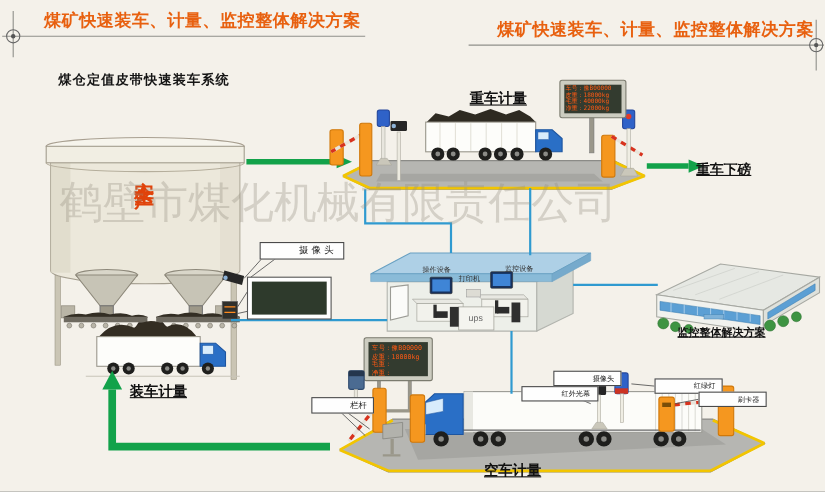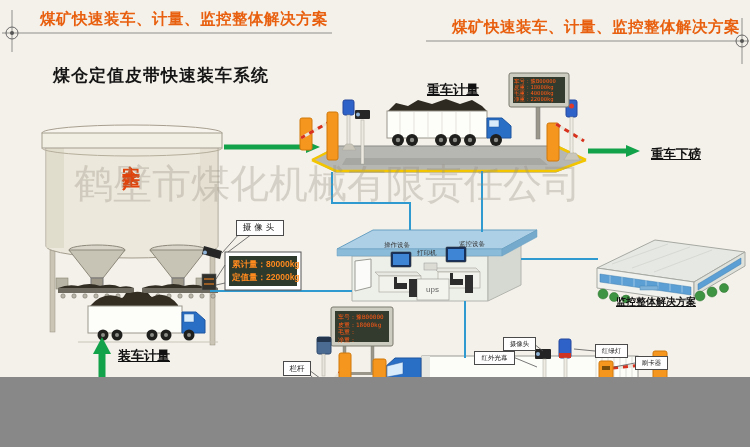--- a/index.html
+++ b/index.html
@@ -1,30 +1,30 @@
 <!DOCTYPE html>
 <html><head>
 <meta charset="utf-8">
 <style>
   html,body{margin:0;padding:0;background:#888;}
-  .page{position:relative;width:750px;height:377px;background:#f4f1ea;overflow:hidden;
+  .page{position:relative;width:750px;height:447px;background:#f4f1ea;overflow:hidden;
         font-family:"Liberation Sans","DejaVu Sans",sans-serif;}
   .page svg{position:absolute;left:0;top:0;z-index:1;}
   .lbl{position:absolute;z-index:10;white-space:nowrap;color:#151515;}
   .hdr{color:#e8600f;font-weight:bold;font-size:15.5px;letter-spacing:.5px;}
   .station{font-weight:bold;color:#111;text-decoration:underline;}
   .callout{position:absolute;z-index:10;background:#fefefe;border:1px solid #4a4a4a;color:#222;
-           display:flex;align-items:center;justify-content:center;white-space:nowrap;}
+           display:flex;align-items:center;justify-content:center;white-space:nowrap;padding-left:29px;}
   .led{position:absolute;z-index:10;display:flex;flex-direction:column;
        font-family:"DejaVu Sans Mono",monospace;}
   .led .ln{color:#ff5a14;}
   .slogan{position:absolute;z-index:10;writing-mode:vertical-rl;font-weight:bold;
           color:#e0430b;font-size:18px;letter-spacing:2px;line-height:1;}
   .watermark{position:absolute;left:54px;top:157px;z-index:20;font-size:39px;white-space:nowrap;
-             font-family:"DejaVu Serif",serif;color:rgba(150,142,128,0.33);pointer-events:none;margin-left:20px;}
+             font-family:"DejaVu Serif",serif;color:rgba(150,142,128,0.33);pointer-events:none;}
   .ledbig{color:#ff8a1e;font-weight:bold;font-size:8.5px;line-height:13px;}
   .tiny{font-size:6.5px;color:#333;}
 </style>
 </head>
 <body>
 
 <div class="page">
 
 <svg width="750" height="447" viewBox="0 0 750 447">
 
@@ -333,39 +333,35 @@
         <line x1="309" y1="374" x2="332" y2="396"></line>
     <line x1="513" y1="357" x2="537" y2="367"></line>
     <line x1="534" y1="344" x2="543" y2="351"></line>
     <line x1="595" y1="351" x2="574" y2="349"></line>
     <line x1="635" y1="363" x2="614" y2="367"></line>
   </g>
 </svg>
 
 <div class="lbl hdr" style="left:40px;top:9px;">煤矿快速装车、计量、监控整体解决方案</div>
 <div class="lbl hdr" style="left:452px;top:17px;">煤矿快速装车、计量、监控整体解决方案</div>
-<div class="lbl" style="left:53px;top:64px;font-size:17px;letter-spacing:1px;font-weight:bold;">煤仓定值皮带快速装车系统</div>
+<div class="lbl" style="left:53px;top:64px;font-size:12px;letter-spacing:1px;font-weight:bold;">煤仓定值皮带快速装车系统</div>
 
 <div class="slogan" style="left:122px;top:151px;">安全生产</div>
 
 <div class="lbl station" style="left:427px;top:81px;font-size:13px;">重车计量</div>
-<div class="lbl station" style="left:651px;top:146px;font-size:12.5px;">重车下磅</div>
+<div class="lbl station" style="left:633px;top:146px;font-size:12.5px;">重车下磅</div>
 <div class="led" style="left:514px;top:78px;width:50px;height:24px;font-size:5.5px;line-height:6px;">
   <div class="ln">车号：豫B00000</div>
   <div class="ln">皮重：18000kg</div>
   <div class="ln">毛重：40000kg</div>
   <div class="ln">净重：22000kg</div>
 </div>
 
 <div class="lbl station" style="left:118px;top:347px;font-size:13px;">装车计量</div>
 <div class="callout" style="left:236px;top:220px;width:46px;height:14px;font-size:8.5px;letter-spacing:3px;">摄像头</div>
-<div class="lbl ledbig" style="left:232px;top:258px;">
-  <div>累计量：80000kg</div>
-  <div>定值量：22000kg</div>
-</div>
 
 <div class="lbl tiny" style="left:384px;top:241px;">操作设备</div>
 <div class="lbl tiny" style="left:417px;top:249px;">打印机</div>
 <div class="lbl tiny" style="left:459px;top:240px;">监控设备</div>
 <div class="lbl" style="left:426px;top:285px;font-size:8px;color:#666;">ups</div>
 
 <div class="lbl station" style="left:616px;top:295px;font-size:10px;">监控整体解决方案</div>
 
 <div class="lbl station" style="left:416px;top:419px;font-size:13px;margin-left:24px;">空车计量</div>
 <div class="led" style="left:338px;top:313px;width:50px;height:28px;font-size:6px;line-height:7.5px;">

